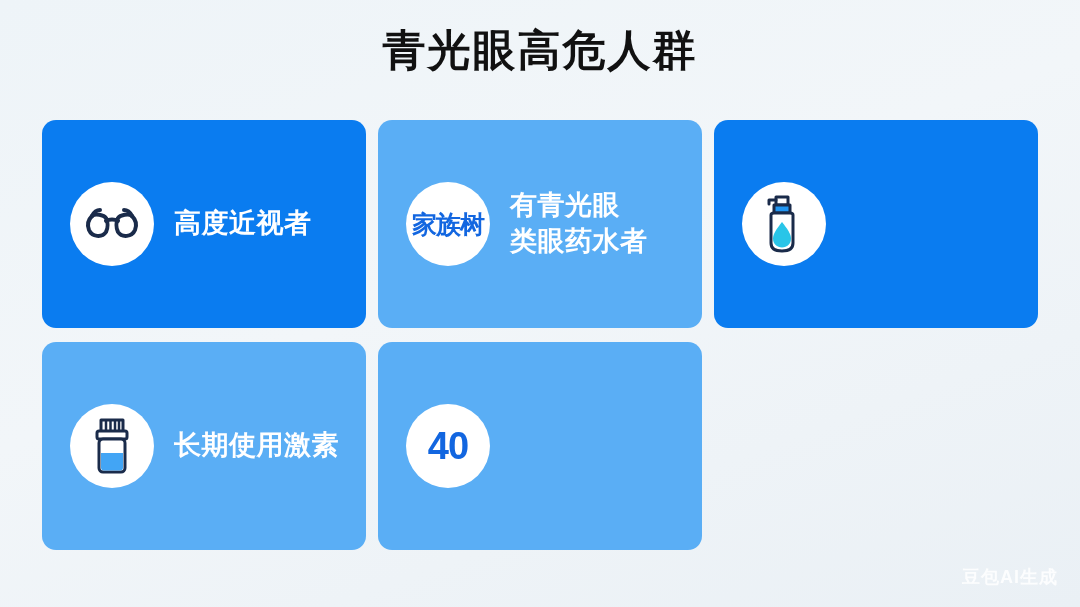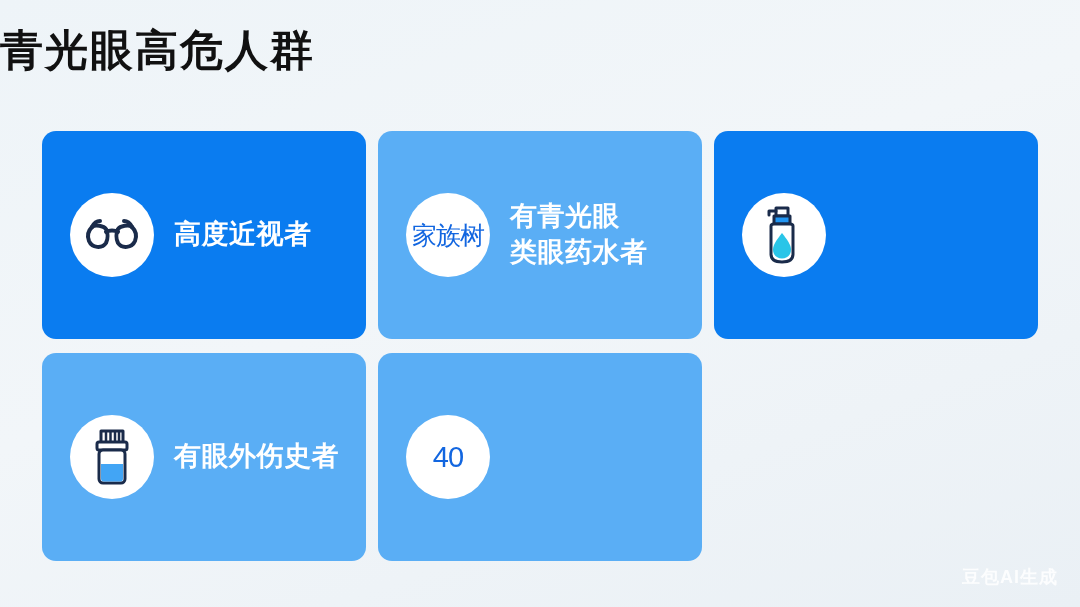--- a/index.html
+++ b/index.html
@@ -12,35 +12,36 @@
 
   body {
     background: linear-gradient(160deg, #eef4f8 0%, #f2f6f9 45%, #eaf0f5 100%);
     font-family: "Liberation Sans", "DejaVu Sans", sans-serif;
     position: relative;
   }
 
   
   .title-wrap {
     width: 100%;
+    text-align: center;
     padding-top: 26px;
   }
   .title {
     font-size: 43px;
     font-weight: bold;
     color: #111111;
     letter-spacing: 2px;
     line-height: 1.15;
   }
 
   
   .grid {
     position: absolute;
     left: 42px;
-    top: 131px;
+    top: 120px;
     width: 996px;
     display: grid;
     grid-template-columns: repeat(3, 324px);
     grid-template-rows: 208px 208px;
     column-gap: 12px;
     row-gap: 14px;
   }
 
   .card {
     border-radius: 14px;
@@ -61,27 +62,27 @@
     border-radius: 50%;
     background: #ffffff;
     display: flex;
     align-items: center;
     justify-content: center;
     position: relative;
   }
   .badge.overflow { overflow: visible; }
 
   .badge-text {
-    font-weight: normal;
+    font-weight: bold;
     color: #1266e0;
     white-space: nowrap;
     line-height: 1;
   }
   .badge-text.cjk { font-size: 25px; letter-spacing: -1px; }
-  .badge-text.num { font-size: 29px; letter-spacing: -1px; }
+  .badge-text.num { font-size: 38px; letter-spacing: -1px; }
 
   .badge svg { display: block; }
 
   
   .label {
     margin-left: 20px;
     color: #ffffff;
     font-size: 27px;
     font-weight: bold;
     line-height: 1.32;
@@ -167,21 +168,21 @@
           </g>
 
           <rect x="9" y="16" width="30" height="8" rx="2" fill="#ffffff" stroke="#1a2b4a" stroke-width="3" stroke-linejoin="round"></rect>
 
           <rect x="11" y="24" width="26" height="33" rx="4" fill="#ffffff" stroke="#1a2b4a" stroke-width="3" stroke-linejoin="round"></rect>
 
           <path d="M13 38 H35 V53 C35 54.7 33.7 55.5 32 55.5 H16 C14.3 55.5 13 54.7 13 53 Z" fill="#42a5f5"></path>
         </svg>
       </span>
     </div>
-    <div class="label">有眼外伤史者</div>
+    <div class="label">长期使用激素</div>
   </div>
 
 
   <div class="card light">
     <div class="badge">
       <span class="badge-text num">40</span>
     </div>
   </div>
 
 </div>

